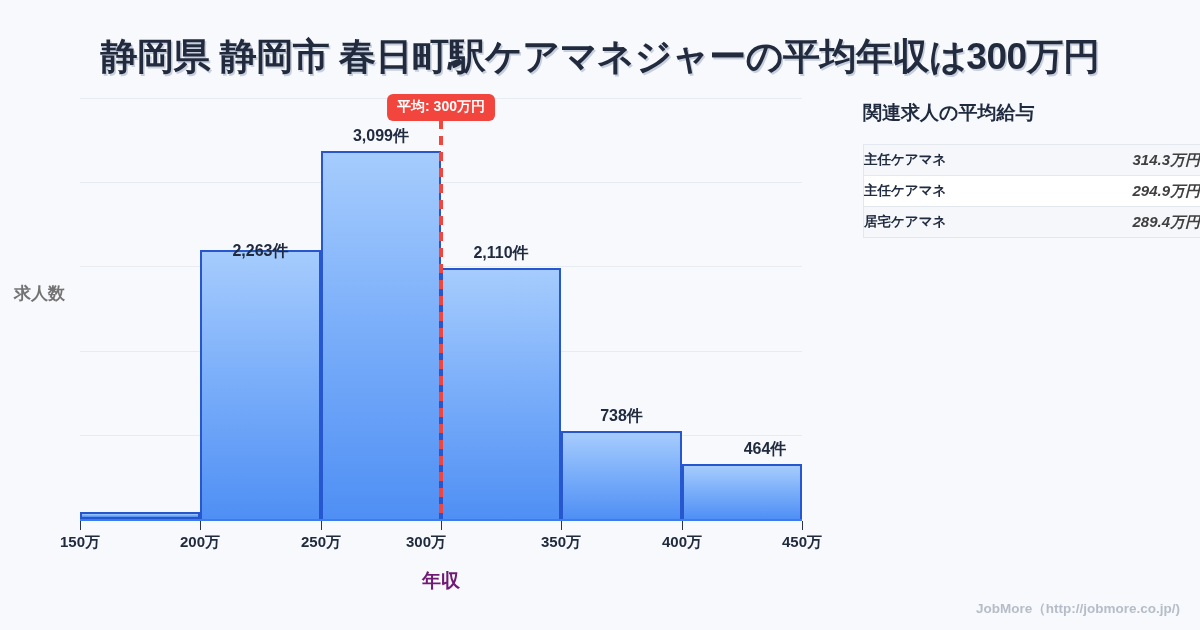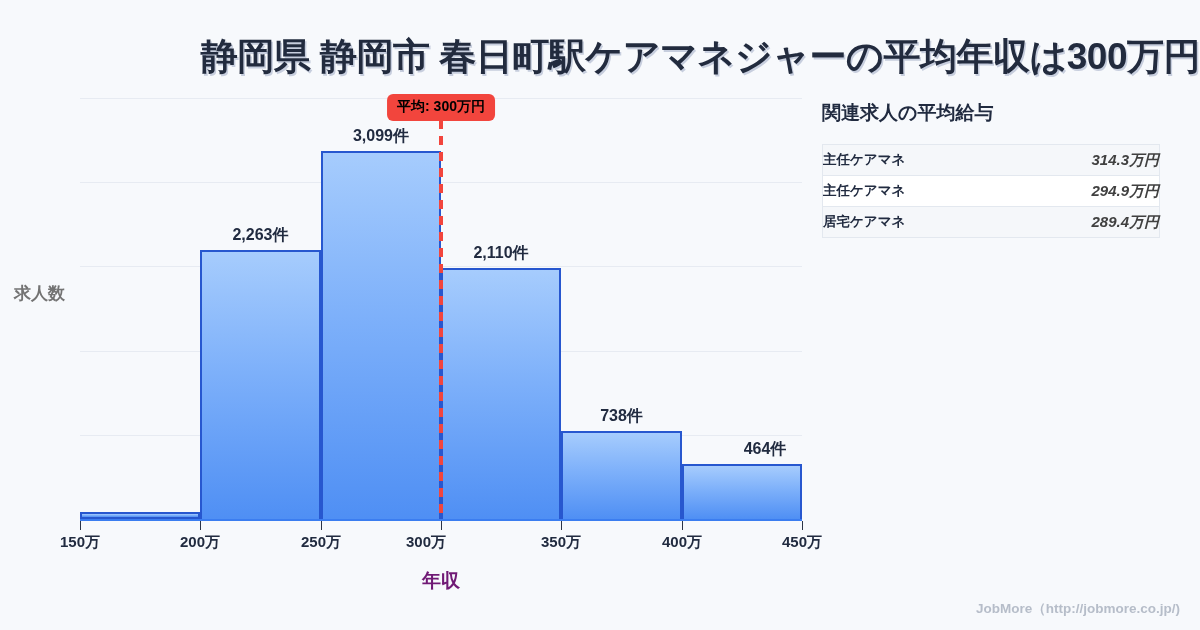--- a/index.html
+++ b/index.html
@@ -9,21 +9,21 @@
     font-family: "Liberation Sans", "DejaVu Sans", sans-serif;
     overflow: hidden;
   }
   #root { position: relative; width: 1200px; height: 630px; }
 
   
   .title {
     position: absolute;
     left: 0; top: 32px;
     width: 1200px;
-    text-align: right;
+    text-align: center;
     font-size: 37px;
     font-weight: bold;
     color: #222b3e;
     letter-spacing: -0.5px;
     text-shadow: 1.5px 1.5px 0 rgba(160,172,196,0.55);
     white-space: nowrap;
   }
 
   
   .chart-panel { position: absolute; left: 0; top: 90px; width: 830px; height: 510px; }
@@ -72,42 +72,42 @@
   
   .avg-line {
     position: absolute; top: 22px; width: 4px;
     background: repeating-linear-gradient(
       to bottom, #f2453d 0px, #f2453d 9px, rgba(242,69,61,0) 9px, rgba(242,69,61,0) 16px);
   }
   .avg-badge {
     position: absolute;
     transform: translateX(-50%);
     background: #f2453d;
-    color: #000000;
+    color: #ffffff;
     font-size: 14px; font-weight: bold;
     padding: 4px 10px 5px 10px;
     border-radius: 6px;
     white-space: nowrap;
   }
 
   .y-axis-title {
     position: absolute;
     left: 14px; top: 192px;
     font-size: 17px; font-weight: bold; color: #737373;
     white-space: nowrap;
   }
   .x-axis-title {
     position: absolute;
     left: 80px; top: 478px; width: 722px;
     text-align: center;
     font-size: 19px; font-weight: bold; color: #701a75;
   }
 
   
-  .side-panel { position: absolute; left: 807px; top: 100px; width: 340px; padding-left: 15px; }
+  .side-panel { position: absolute; left: 848px; top: 100px; width: 340px; padding-left: 15px; }
   .side-title {
     font-size: 19px; font-weight: bold; color: #212b40;
     margin-bottom: 18px;
   }
   .side-table { width: 338px; border-collapse: collapse; }
   .side-table tr { height: 31px; }
   .side-table tr:nth-child(odd) { background: #f5f7fa; }
   .side-table tr:nth-child(even) { background: #ffffff; }
   .side-table td {
     border-top: 1px solid #e3e8ef;
@@ -149,21 +149,21 @@
 
     <div class="plot" id="plot">
       <div class="baseline"></div>
     <div class="gridline" style="top: 337px;"></div>
         <div class="gridline" style="top: 253px;"></div>
         <div class="gridline" style="top: 168px;"></div>
         <div class="gridline" style="top: 84px;"></div>
         <div class="gridline" style="top: 0px;"></div>
         <div class="bar flat" style="left: 0px; width: 120px; height: 7px;"></div>
         <div class="bar" style="left: 120px; width: 121px; height: 269px;"></div>
-        <div class="bar-label" style="left: 120px; width: 121px; bottom: 274px;">2,263件</div>
+        <div class="bar-label" style="left: 120px; width: 121px; bottom: 258px;">2,263件</div>
         <div class="bar" style="left: 241px; width: 120px; height: 368px;"></div>
         <div class="bar-label" style="left: 241px; width: 120px; bottom: 373px;">3,099件</div>
         <div class="bar" style="left: 361px; width: 120px; height: 251px;"></div>
         <div class="bar-label" style="left: 361px; width: 120px; bottom: 256px;">2,110件</div>
         <div class="bar" style="left: 481px; width: 121px; height: 88px;"></div>
         <div class="bar-label" style="left: 481px; width: 121px; bottom: 93px;">738件</div>
         <div class="bar" style="left: 602px; width: 120px; height: 55px;"></div>
         <div class="bar-label" style="left: 625px; width: 120px; bottom: 60px;">464件</div>
         <div class="tick" style="left: 0px;"></div>
         <div class="tick-label" style="left: 0px;">150万</div>

